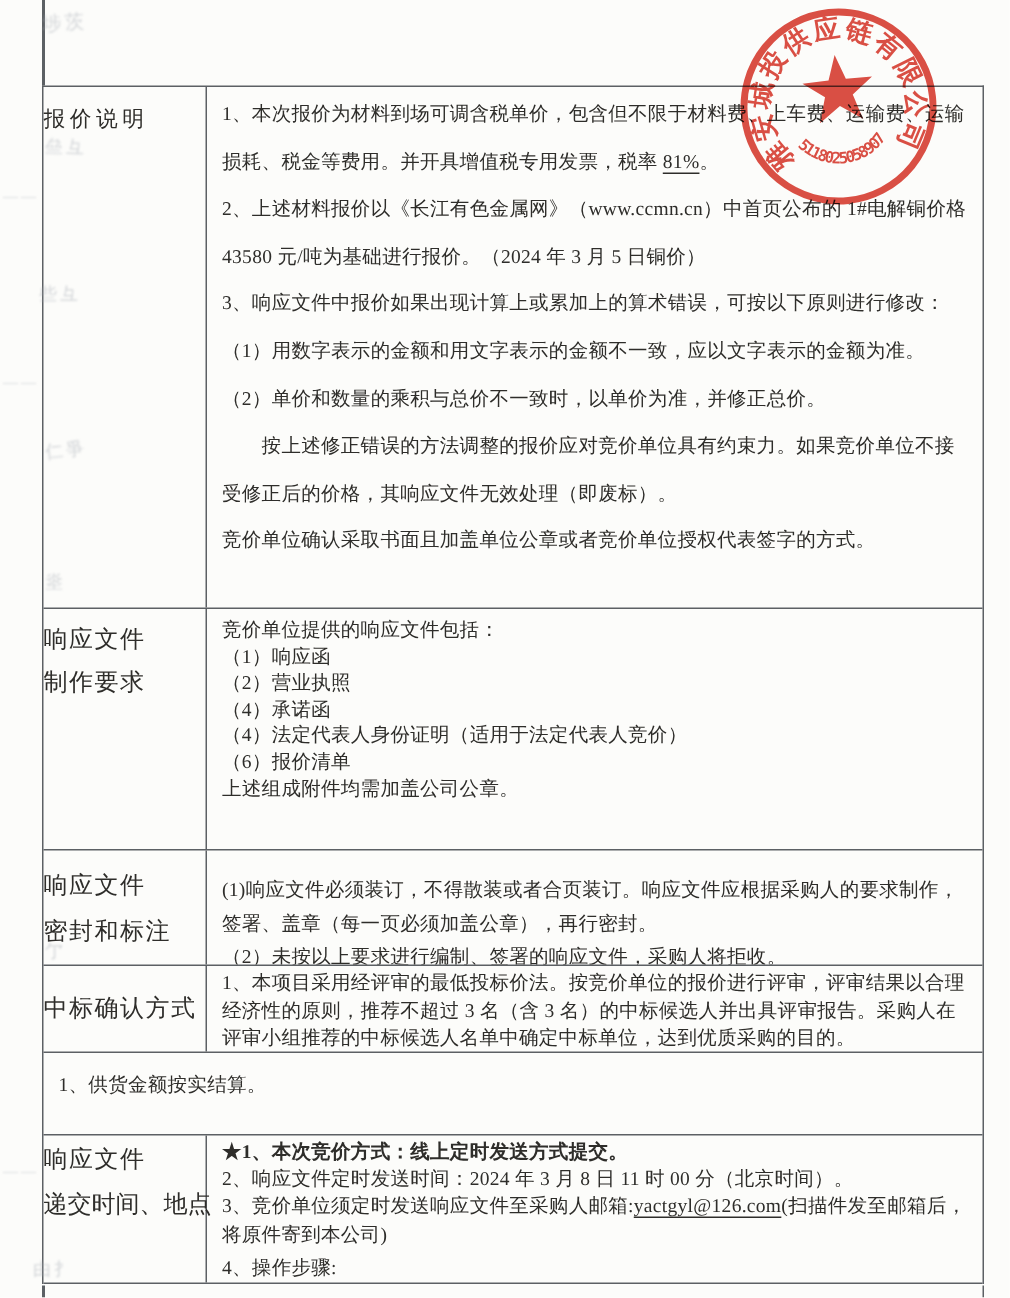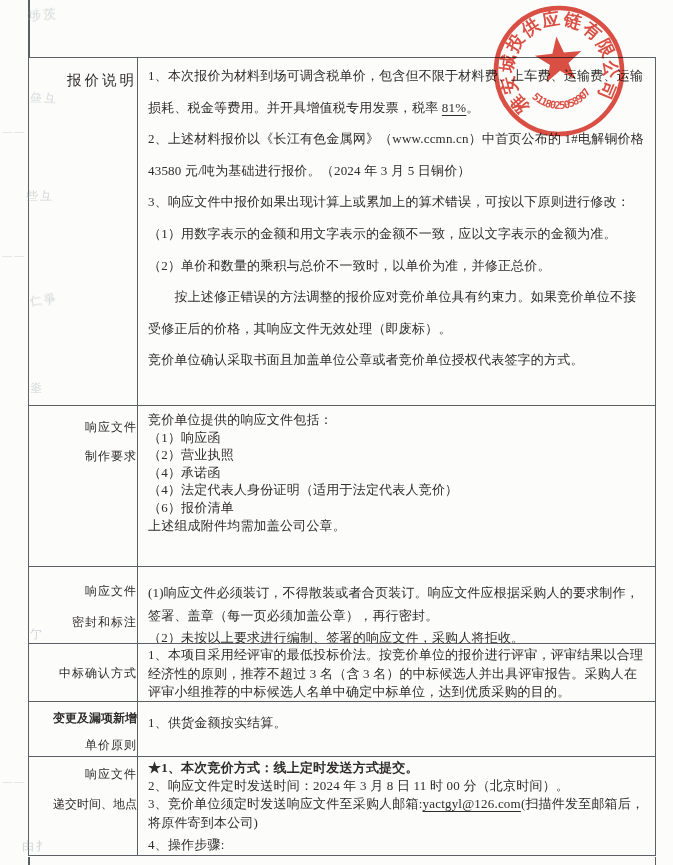--- a/index.html
+++ b/index.html
@@ -12,25 +12,25 @@
 
   
   .doc-table{
     position:absolute;left:28px;top:57px;width:628px;box-sizing:border-box;
     border:1.5px solid #5c6064;border-bottom:none;
   }
   .row{display:flex;box-sizing:border-box;border-bottom:1.5px solid #5c6064;}
   .label-cell{
     flex:0 0 109px;width:109px;box-sizing:border-box;
     border-right:1.4px solid #5c6064;
-    display:flex;flex-direction:column;align-items:flex-end;
+    display:flex;flex-direction:column;align-items:flex-start;
   }
   .content-cell{flex:1;box-sizing:border-box;padding-left:10px;padding-right:4px;overflow:hidden;}
   .content-line{white-space:nowrap;font-size:13px;letter-spacing:.2px;}
-  .label-line{font-size:12px;line-height:18px;letter-spacing:1px;white-space:nowrap;}
+  .label-line{font-size:16px;line-height:18px;letter-spacing:1px;white-space:nowrap;}
 
   .r0{height:348px}.r1{height:161px}.r2{height:77px}.r3{height:58px}.r4{height:55px}.r5{height:99px}
 
   .r0 .content-cell{padding-top:2px}  .r0 .content-line{line-height:31.6px}
   .r1 .content-cell{padding-top:5px}  .r1 .content-line{line-height:17.6px}
   .r2 .content-cell{padding-top:15px} .r2 .content-line{line-height:22.5px}
   .r3 .content-cell{padding-top:2px}  .r3 .content-line{line-height:18.6px}
   .r4 .content-cell{padding-top:12px} .r4 .content-line{line-height:18px}
   .r5 .content-cell{padding-top:2px}  .r5 .content-line{line-height:18.2px}
   .r5 .content-line:nth-child(5){margin-top:4px}
@@ -140,24 +140,20 @@
         <div class="label-cell">
           <div class="label-line">中标确认方式</div>
         </div>
         <div class="content-cell">
           <div class="content-line"><span>1、本项目采用经评审的最低投标价法。按竞价单位的报价进行评审，评审结果以合理</span></div>
           <div class="content-line"><span>经济性的原则，推荐不超过 3 名（含 3 名）的中标候选人并出具评审报告。采购人在</span></div>
           <div class="content-line"><span>评审小组推荐的中标候选人名单中确定中标单位，达到优质采购的目的。</span></div>
         </div>
       </div>
       <div class="row r4">
-        <div class="label-cell">
-          <div class="label-line">变更及漏项新增</div>
-          <div class="label-line">单价原则</div>
-        </div>
         <div class="content-cell">
           <div class="content-line"><span>1、供货金额按实结算。</span></div>
         </div>
       </div>
       <div class="row r5">
         <div class="label-cell">
           <div class="label-line">响应文件</div>
           <div class="label-line">递交时间、地点</div>
         </div>
         <div class="content-cell">

